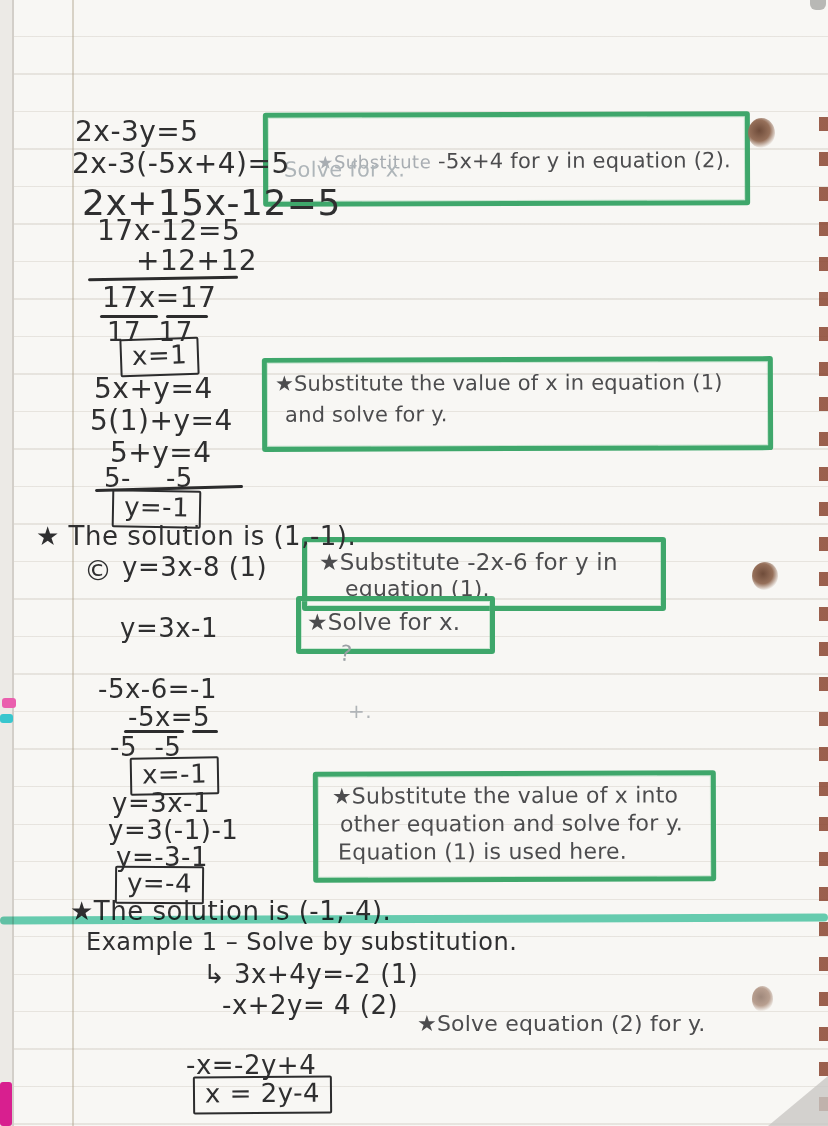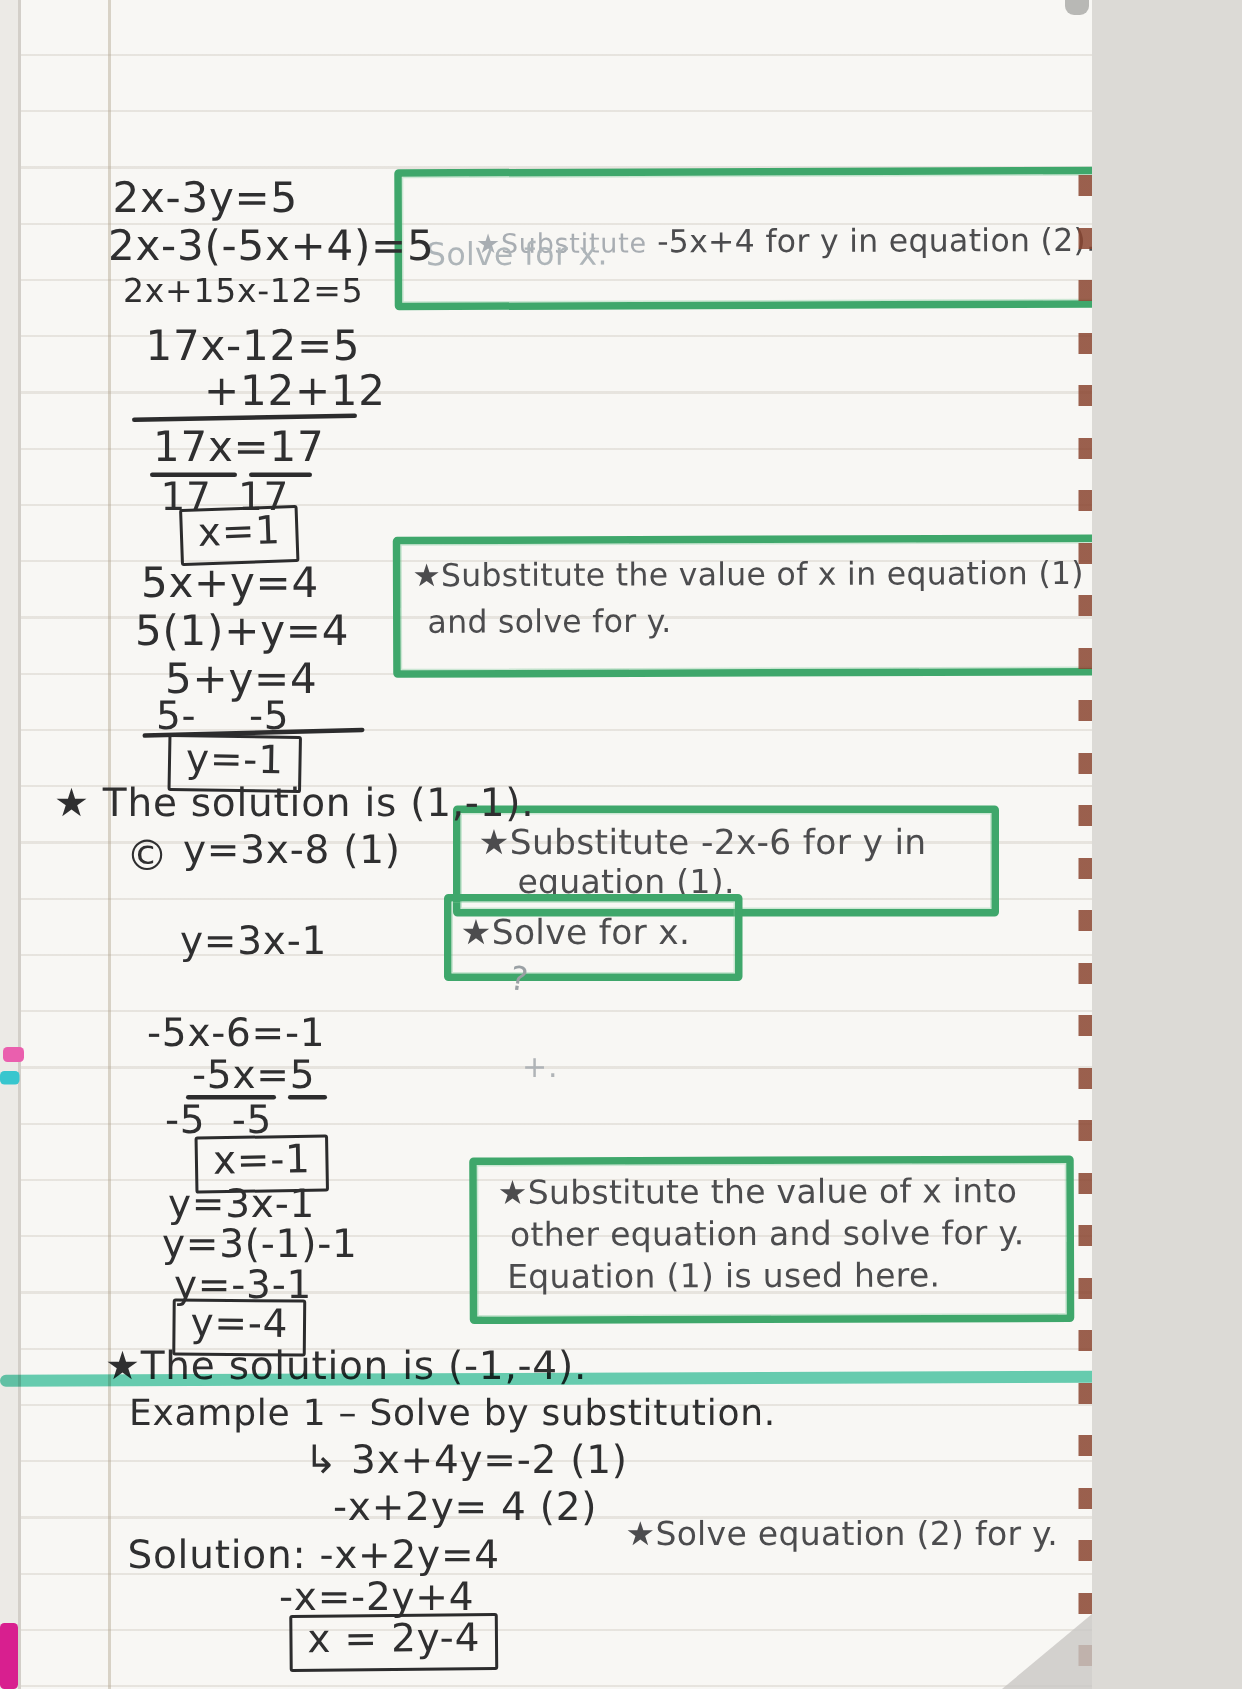--- a/index.html
+++ b/index.html
@@ -1,16 +1,16 @@
 <!DOCTYPE html>
 <html><head>
 <meta charset="utf-8">
 <style>
   html,body{margin:0;padding:0;background:#dcdad6;}
-  #page{position:relative;width:728px;height:1126px;overflow:hidden;
+  #page{position:relative;width:828px;height:1126px;overflow:hidden;
     background-color:#f8f7f4;
     background-image:repeating-linear-gradient(to bottom,
       transparent 0px, transparent 36px,
       rgba(170,160,145,0.22) 36px, rgba(170,160,145,0.22) 37.5px);
     font-family:"DejaVu Sans",sans-serif;}
   .hw{position:absolute;color:#2f2f30;font-size:26px;line-height:1.1;
       white-space:pre;letter-spacing:.5px;z-index:2;}
   .hw.faint{color:#a8adb2;}
   .note{font-size:21px;color:#4c4c4e;letter-spacing:.2px;}
   .box-result{position:absolute;border:2.5px solid #2c2c2d;border-radius:2px;
@@ -50,21 +50,21 @@
   <div class="smudge" style="left:748px;top:118px;width:27px;height:30px;"></div>
   <div class="smudge" style="left:752px;top:562px;width:26px;height:28px;"></div>
   <div class="smudge" style="left:752px;top:986px;width:21px;height:26px;opacity:.65;"></div>
   <div class="mark" style="left:2px;top:698px;width:14px;height:10px;background:#ea5fae;"></div>
   <div class="mark" style="left:0;top:714px;width:13px;height:9px;background:#38c6ce;"></div>
   <div class="mark" style="left:0;top:1082px;width:12px;height:44px;background:#d81f8f;"></div>
   <div class="divider"></div>
 
   <div class="hw" style="left:75px;top:117px;font-size:28px;">2x-3y=5</div>
   <div class="hw" style="left:72px;top:149px;font-size:28px;">2x-3(-5x+4)=5</div>
-  <div class="hw" style="left:82px;top:183px;font-size:22px;">2x+15x-12=5</div>
+  <div class="hw" style="left:82px;top:183px;font-size:36px;">2x+15x-12=5</div>
   <div class="hw" style="left:97px;top:216px;font-size:28px;">17x-12=5</div>
   <div class="hw" style="left:136px;top:246px;font-size:28px;text-align:center;">+12+12</div>
   <div class="uline" style="left:88px;top:277px;width:150px;transform:rotate(-1deg);"></div>
   <div class="hw" style="left:102px;top:283px;font-size:28px;">17x=17</div>
   <div class="uline" style="left:100px;top:315px;width:58px;"></div>
   <div class="uline" style="left:166px;top:315px;width:42px;"></div>
   <div class="hw" style="left:107px;top:318px;">17  17</div>
   <div class="box-result" style="left:120px;top:338px;transform:rotate(-2deg);">
     <span class="hw" style="position:static;">x=1</span>
   </div>
@@ -94,21 +94,20 @@
   <div class="hw" style="left:108px;top:816px;">y=3(-1)-1</div>
   <div class="hw" style="left:116px;top:843px;">y=-3-1</div>
   <div class="box-result" style="left:115px;top:866px;transform:rotate(.5deg);">
     <span class="hw" style="position:static;">y=-4</span>
   </div>
   <div class="hw" style="left:70px;top:897px;">★The solution is (-1,-4).</div>
 
   <div class="hw" style="left:86px;top:929px;font-size:24px;">Example 1 – Solve by substitution.</div>
   <div class="hw" style="left:203px;top:960px;">↳ 3x+4y=-2 (1)</div>
   <div class="hw" style="left:222px;top:991px;">-x+2y= 4 (2)</div>
-  <div class="hw" style="left:85px;top:1023px;">Solution: -x+2y=4</div>
   <div class="hw" style="left:186px;top:1051px;">-x=-2y+4</div>
   <div class="box-result" style="left:193px;top:1076px;transform:rotate(-.5deg);">
     <span class="hw" style="position:static;">x = 2y-4</span>
   </div>
   <div class="hw note" style="left:417px;top:1012px;font-size:22px;">★Solve equation (2) for y.</div>
 
   <div class="gbox" style="left:263px;top:112px;width:477px;height:84px;transform:rotate(-.2deg);">
     <div class="note" style="left:8px;top:8px;">
       <span class="faint hw" style="position:static;font-size:18px;color:#a8adb2;">★Substitute</span><span> -5x+4 for y in equation (2).</span>
     </div>

